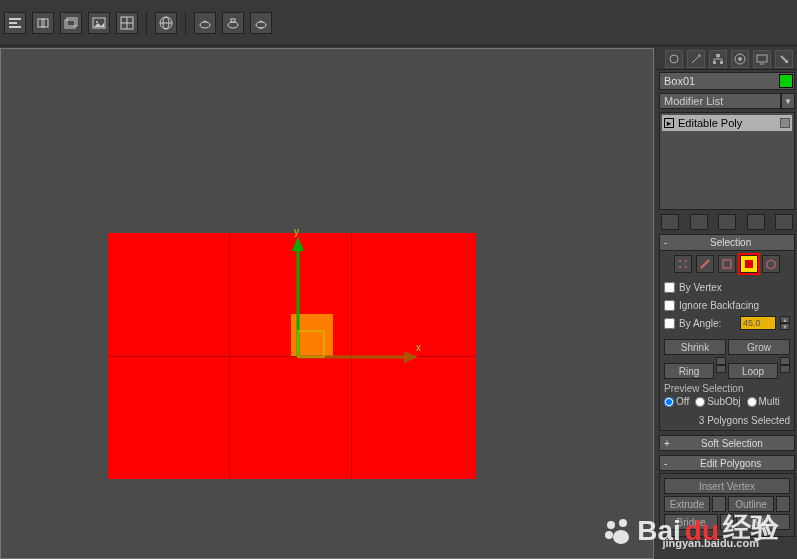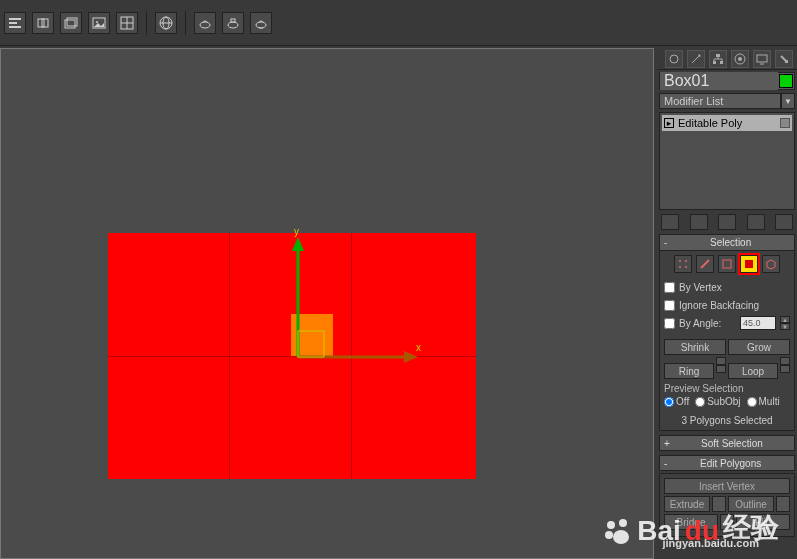--- a/index.html
+++ b/index.html
@@ -19,21 +19,21 @@
   .gizmo { position: absolute; left: 287px; top: 178px; width: 140px; height: 140px; pointer-events: none; }
   .sel-face { position: absolute; left: 290px; top: 265px; width: 42px; height: 42px; background: rgba(255,140,0,0.9); }
 
   
   .cmd-panel { position: absolute; top: 48px; right: 0; width: 140px; bottom: 0; background: #393939; }
   .cmd-tabs { height: 22px; display: flex; justify-content: flex-end; gap: 4px; padding: 2px 4px; background: #393939; border-bottom: 1px solid #222; }
   .cmd-tab { width: 18px; height: 18px; border: 1px solid #555; background: #444; display:flex; align-items:center; justify-content:center; }
   .cmd-tab svg { width:12px; height:12px; }
 
   .obj-row { display: flex; align-items: center; height: 18px; background: #5a5a5a; border: 1px solid #222; margin: 2px; }
-  .obj-name { flex: 1; color: #ddd; font-size: 16px; padding: 0 4px; background: #5a5a5a; }
+  .obj-name { flex: 1; color: #ddd; font-size: 11px; padding: 0 4px; background: #5a5a5a; }
   .obj-color { width: 14px; height: 14px; background: #00d000; border: 1px solid #000; margin: 1px; }
 
   .mod-list-row { display:flex; align-items:center; height:18px; margin:2px; }
   .mod-list-label { flex:1; background:#5a5a5a; border:1px solid #222; color:#ccc; font-size:11px; padding:1px 4px; }
   .mod-list-drop { width:14px; height:16px; background:#5a5a5a; border:1px solid #222; color:#ccc; font-size:8px; display:flex; align-items:center; justify-content:center; }
 
   .stack { margin:2px; height:98px; background:#4e4e4e; border:1px solid #222; padding:2px; }
   .stack-item { display:flex; align-items:center; height:16px; background:#b0b0b0; color:#000; font-size:11px; padding:0 2px; gap:4px; }
   .stack-item .plus { width:10px; height:10px; border:1px solid #000; display:flex; align-items:center; justify-content:center; font-size:9px; line-height:1; }
   .stack-item .bulb { width:10px; height:10px; background:#888; border:1px solid #555; }
@@ -47,35 +47,35 @@
   .rollout-body { padding:4px; color:#ccc; font-size:10px; }
 
   .subobj-row { display:flex; justify-content:center; gap:4px; margin-bottom:6px; }
   .subobj-btn { width:18px; height:18px; border:1px solid #222; background:#4a4a4a; display:flex; align-items:center; justify-content:center; }
   .subobj-btn.active { background:#ffe000; outline:2px solid #ff0000; outline-offset:0; }
   .subobj-btn svg { width:12px; height:12px; }
 
   .check-row { display:flex; align-items:center; height:16px; gap:4px; margin-bottom:2px; }
   .check-row input[type=checkbox] { width:11px; height:11px; }
   .check-row .lbl { color:#ccc; font-size:10px; }
-  .angle-spinner { width:36px; height:14px; background:#e5e5e5; border:1px solid #222; color:#555; font-size:9px; padding:0 2px; display:flex; align-items:center; margin-left:auto; }
+  .angle-spinner { width:36px; height:14px; background:#eab308; border:1px solid #222; color:#555; font-size:9px; padding:0 2px; display:flex; align-items:center; margin-left:auto; }
   .angle-spin-btns { width:10px; display:flex; flex-direction:column; }
   .angle-spin-btns div { height:7px; background:#555; border:1px solid #222; font-size:6px; color:#aaa; display:flex; align-items:center; justify-content:center; }
 
   .btn-pair { display:flex; gap:2px; margin-bottom:2px; }
   .mini-btn { flex:1; height:16px; background:#555; border:1px solid #222; color:#ccc; font-size:10px; display:flex; align-items:center; justify-content:center;margin-top:6px; }
   .mini-spin { width:10px; display:flex; flex-direction:column; }
   .mini-spin div { height:8px; background:#555; border:1px solid #222; }
 
   .prev-label { color:#bbb; font-size:10px; margin:4px 0 2px 0; }
   .radio-row { display:flex; gap:6px; align-items:flex-start; }
   .radio-row label { color:#ccc; font-size:10px; display:flex; align-items:center; gap:2px; }
   .radio-row input { width:10px; height:10px; }
 
-  .sel-info { text-align:center; color:#ccc; font-size:10px; margin-top:8px; }
+  .sel-info { text-align:right; color:#ccc; font-size:10px; margin-top:8px; }
 
   .collapsed-rollout { margin:4px 2px 0 2px; height:16px; display:flex; align-items:center; background:#5a5a5a; color:#ddd; font-size:10px; padding:0 4px; border:1px solid #222; gap:4px; }
 
   .edit-poly-section { margin:2px 2px 0 2px; background:#3f3f3f; border:1px solid #222; padding:4px; }
   .ep-row { display:flex; gap:2px; margin-bottom:2px; }
   .ep-btn { flex:1; height:16px; background:#555; border:1px solid #222; color:#aaa; font-size:10px; display:flex; align-items:center; justify-content:center; }
   .ep-sq { width:14px; height:16px; background:#555; border:1px solid #222; }
 
   
   .watermark { position:absolute; right:18px; bottom:12px; color:rgba(255,255,255,0.85); font-size:28px; font-weight:bold; font-family:"Microsoft YaHei",Arial; display:flex; align-items:flex-end; gap:4px; pointer-events:none; }

